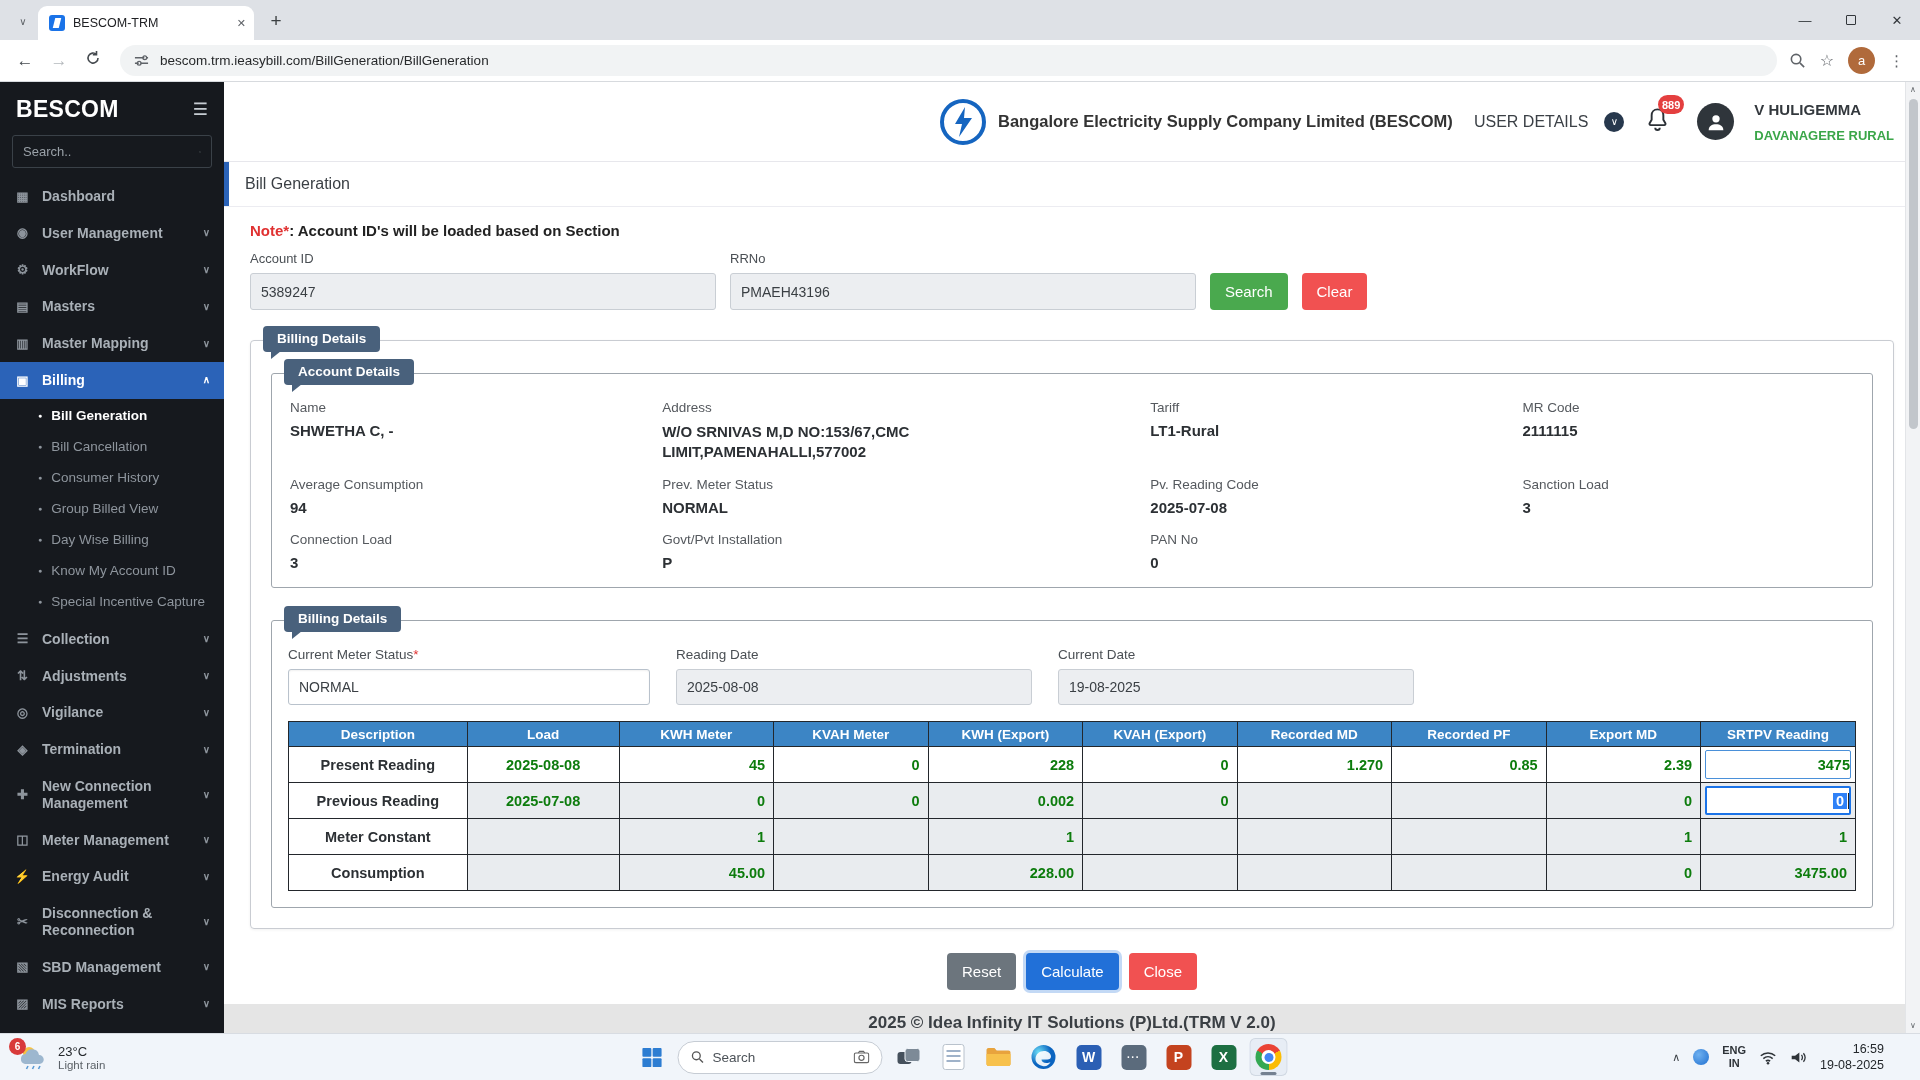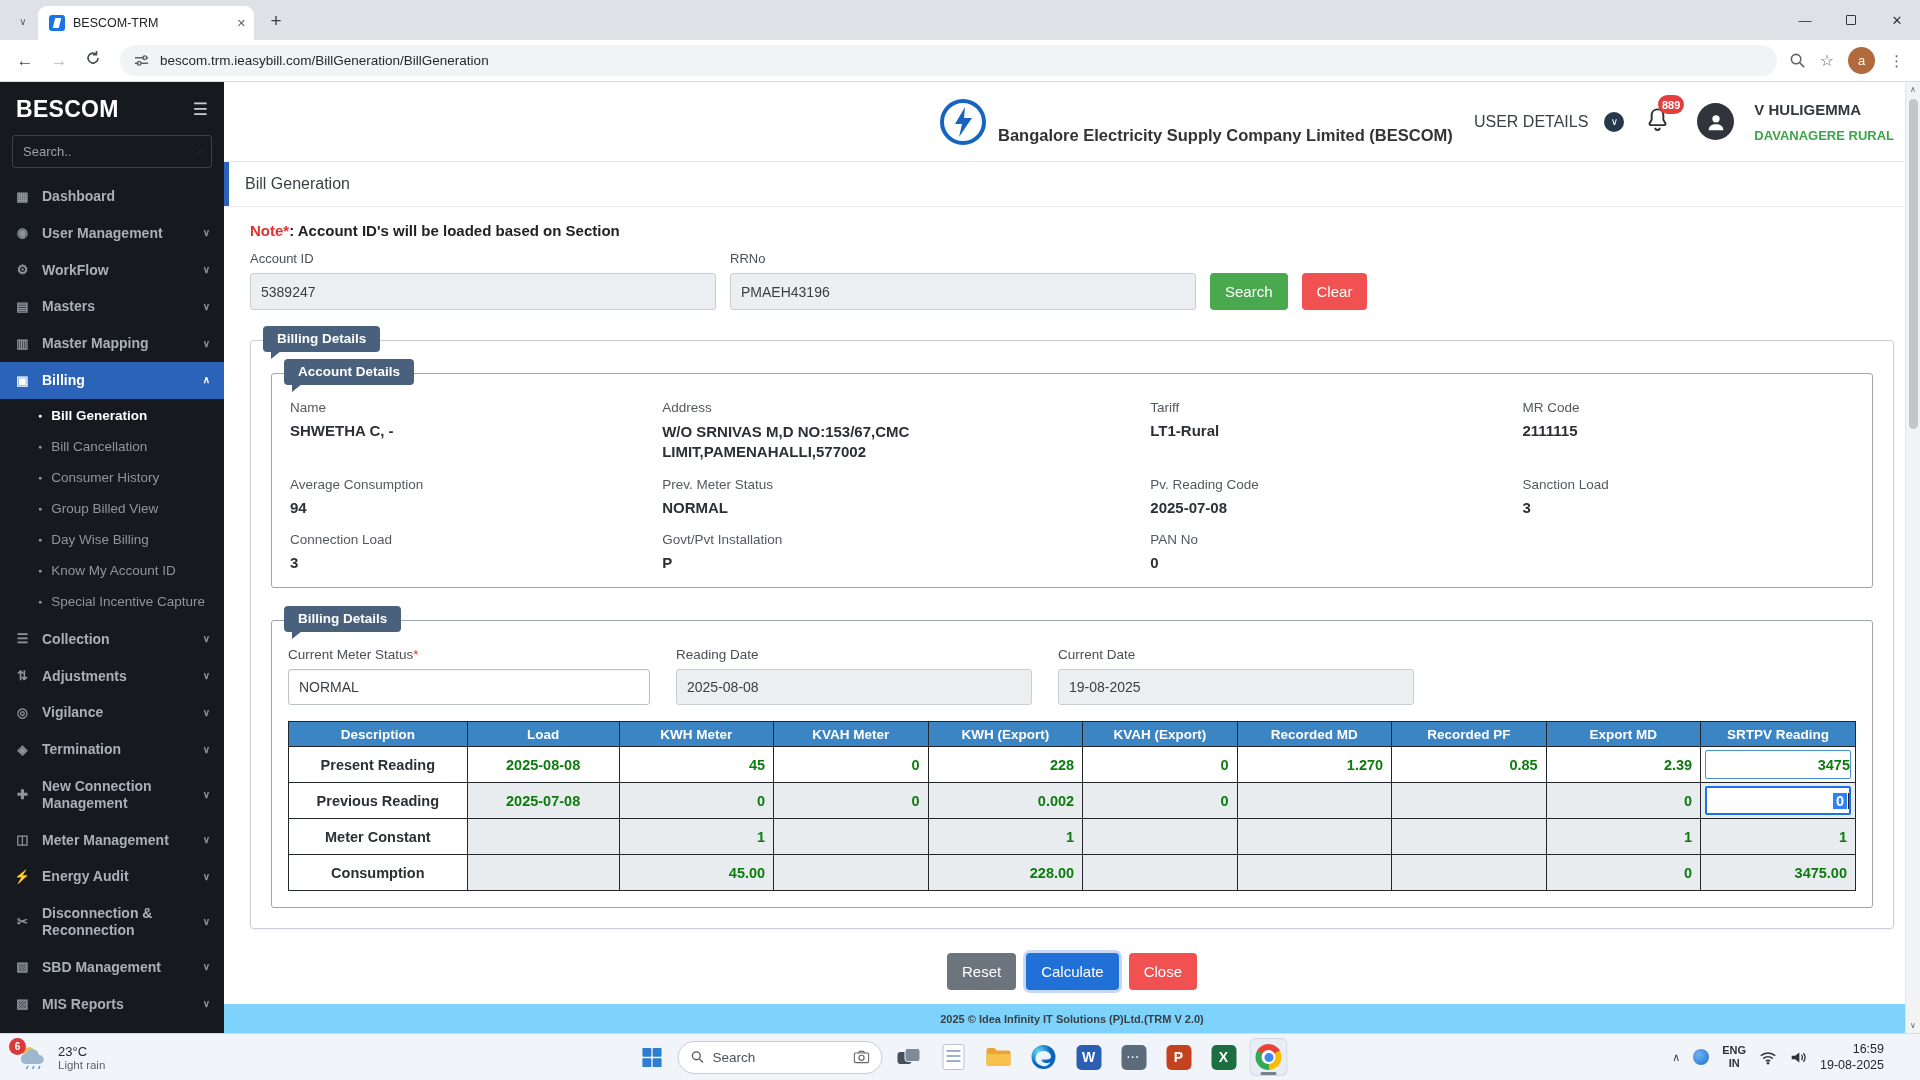--- a/index.html
+++ b/index.html
@@ -47,21 +47,21 @@
   .mi.active { background:#2b63b8; color:#fff; }
   .mi.active .g, .mi.active .ch { color:#fff; }
   .submenu { padding:1px 0 4px; }
   .smi { display:flex; align-items:center; gap:9px; padding:8px 10px 8px 38px; font-size:13.5px; color:#8e959d; cursor:pointer; }
   .smi .b { font-size:7px; }
   .smi.active { color:#fff; font-weight:bold; }
 
   
   .main { flex:1; display:flex; flex-direction:column; background:#fff; overflow:hidden; }
   .app-header { height:80px; display:flex; align-items:center; padding:0 26px; border-bottom:1px solid #e7e7ec; background:#fff; flex-shrink:0; }
-  .company { display:flex; align-items:flex-end; gap:12px; margin-left:690px; }
+  .company { display:flex; align-items:center; gap:12px; margin-left:690px; }
   .company-name { font-size:16.5px; font-weight:bold; color:#333; white-space:nowrap; }
   .user-cluster { margin-left:auto; display:flex; align-items:center; gap:20px; }
   .user-details { display:flex; align-items:center; gap:16px; font-size:16px; color:#3b4046; }
   .ud-chev { width:20px; height:20px; border-radius:50%; background:#27384d; color:#fff; font-size:10px; display:flex; align-items:center; justify-content:center; }
   .bell-wrap { position:relative; margin-right:6px; }
   .badge { position:absolute; top:-11px; right:-13px; background:#e43f3f; color:#fff; font-size:11px; font-weight:bold; min-width:25px; height:19px; border-radius:10px; display:flex; align-items:center; justify-content:center; padding:0 4px; }
   .avatar { width:37px; height:37px; border-radius:50%; background:#2f353b; display:flex; align-items:center; justify-content:center; }
   .uname { font-size:15px; font-weight:bold; color:#33383d; }
   .uregion { font-size:13px; font-weight:bold; color:#3aa648; margin-top:10px; }
 
@@ -107,21 +107,21 @@
   td.srtpv { padding:3px 4px; }
   .inbox { border:1px solid #4a90d9; border-radius:2px; height:29px; display:flex; align-items:center; justify-content:flex-end; padding:0 0; background:#fff; color:#0d7c0d; }
   .inbox.focused { border:2px solid #1a73e8; }
   .sel { background:#2f81f7; color:#fff; padding:0 3px; }
   .caret { width:1px; height:16px; background:#222; margin-left:1px; }
 
   .action-row { display:flex; justify-content:center; gap:10px; margin:24px 0 14px; }
   .btn-reset { background:#6c757d; }
   .btn-calc { background:#2170d8; box-shadow:0 0 0 3px #c3d9f5; }
   .btn-closeb { background:#f15151; }
-  .page-footer { background:#7dd3fc; text-align:center; font-size:11px; font-weight:bold; color:#3a3f44; padding:9px 8px; margin-top:auto; }
+  .page-footer { background:#e5e5e5; text-align:center; font-size:17px; font-weight:bold; color:#3a3f44; padding:9px 8px; margin-top:auto; }
 
   
   .scrollbar { position:absolute; right:0; top:0; width:15px; height:100%; background:#f2f3f5; border-left:1px solid #e3e5e8; z-index:5; display:flex; flex-direction:column; align-items:center; }
   .sb-arrow { height:15px; font-size:8px; color:#606469; display:flex; align-items:center; justify-content:center; }
   .sb-thumb { width:9px; height:330px; background:#c2c6cb; border-radius:6px; margin-top:2px; }
   .sb-bottom { margin-top:auto; }
 
   
   .taskbar { height:47px; background:#f1f5fa; border-top:1px solid #d8dce2; display:flex; align-items:center; padding:0 10px; position:relative; flex-shrink:0; }
   .weather { display:flex; align-items:center; gap:10px; position:relative; padding:2px 8px; }

